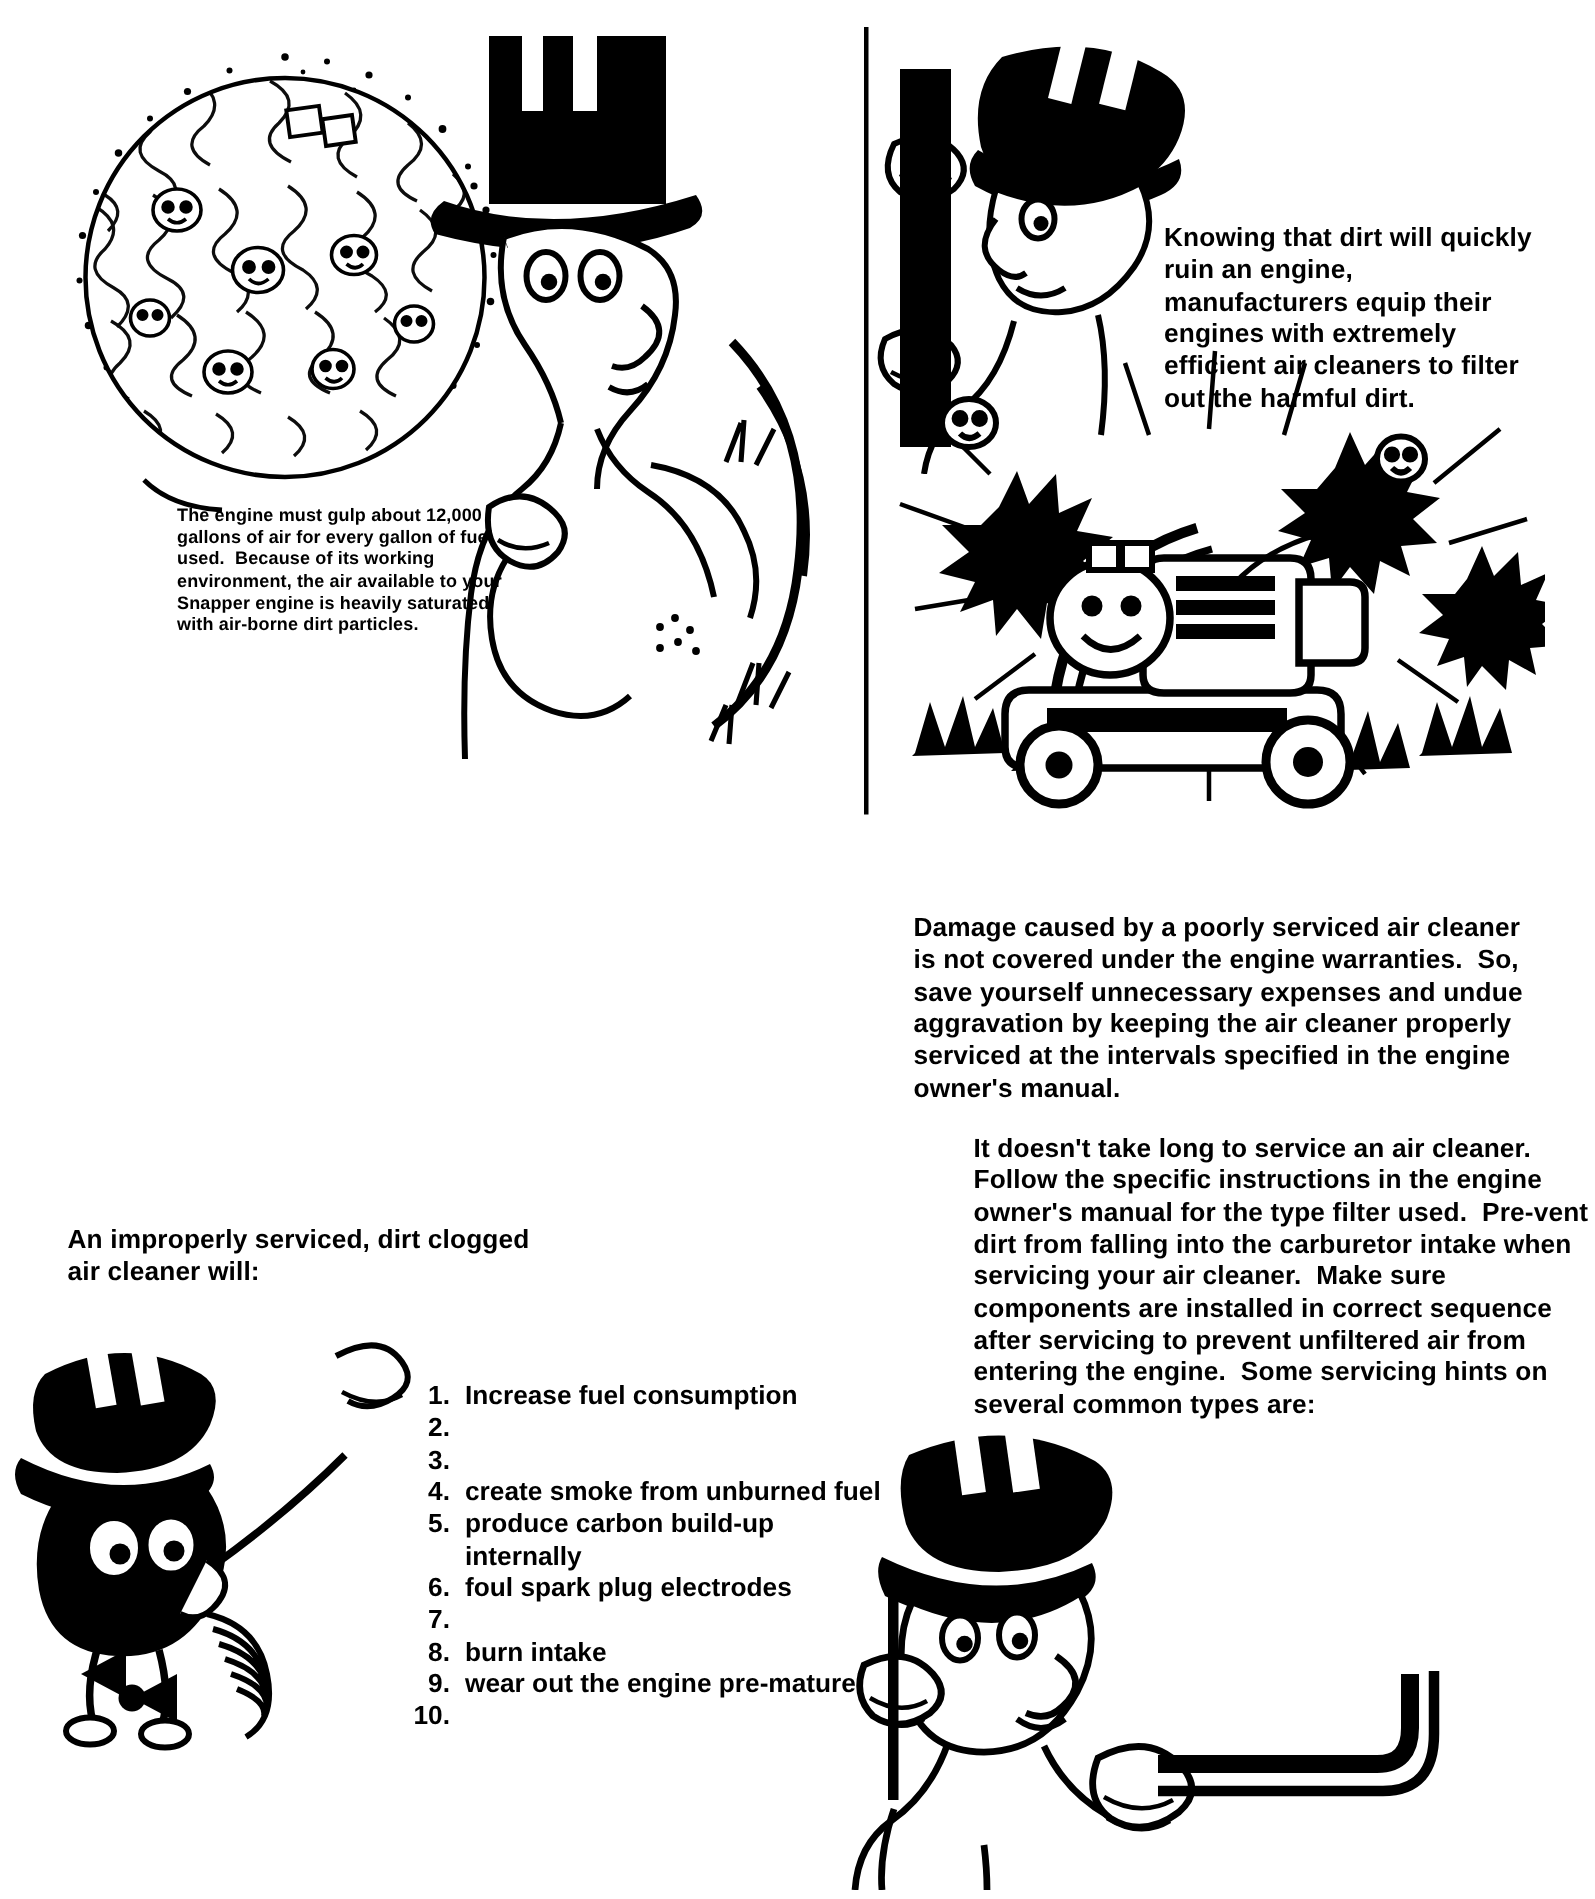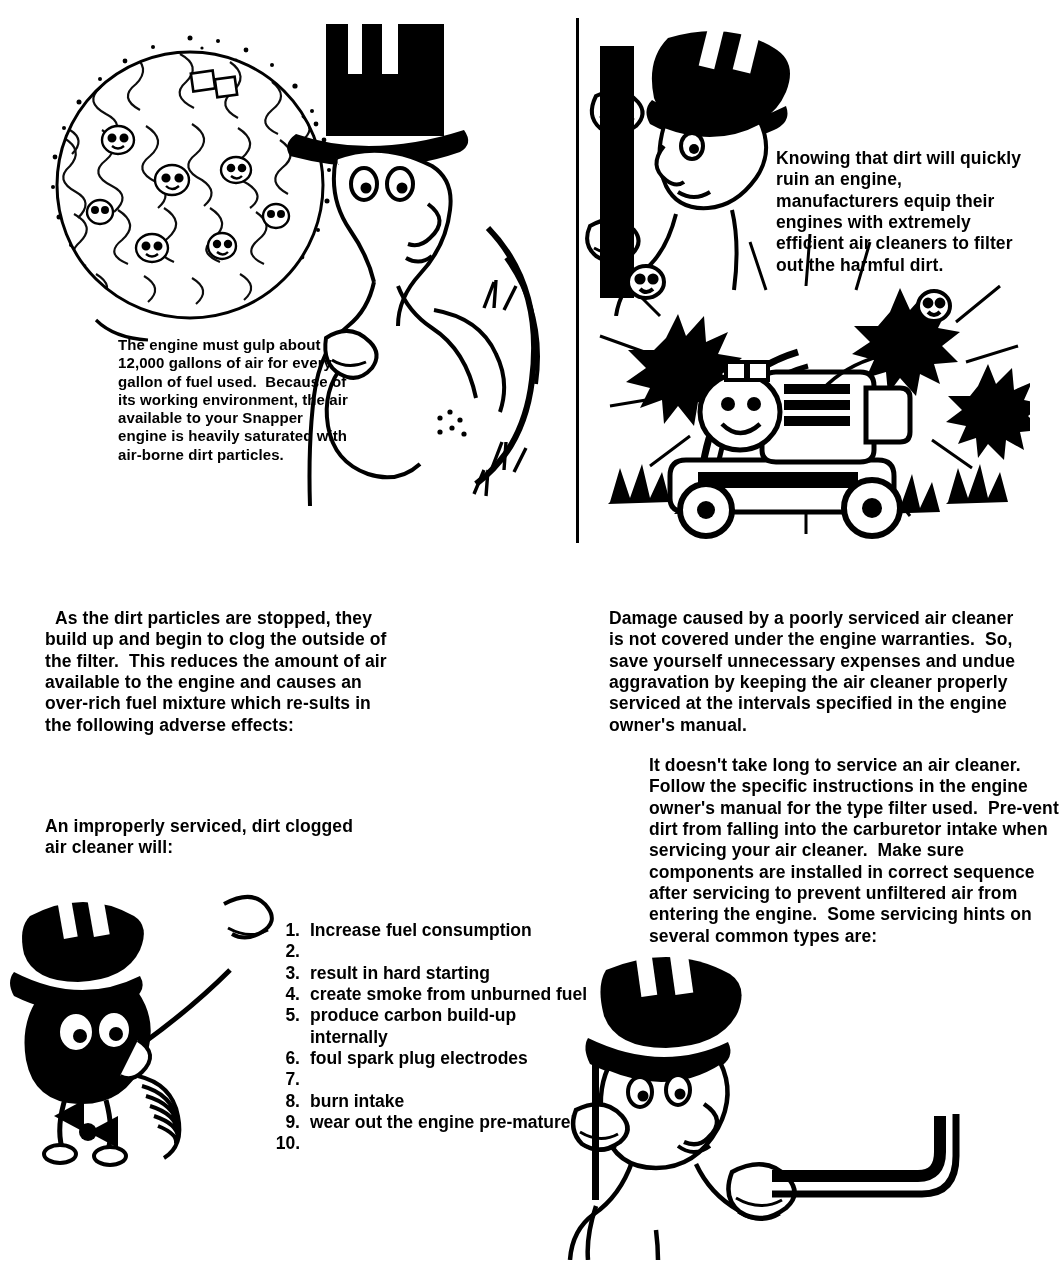--- a/index.html
+++ b/index.html
@@ -20,21 +20,21 @@
   }
 
   
   .vrule{
     position:absolute;
     background:#000;
     width:3px;
   }
 
   
-  #cap-engine-gulp{left:118px;top:336px;width:230px;font-size:15px;}
+  #cap-engine-gulp{left:118px;top:336px;width:230px;font-size:12px;}
   #cap-knowing{left:776px;top:148px;width:248px;font-size:17.5px;}
 
   
   #col-left-a{left:45px;top:608px;width:350px;font-size:17.5px;}
   #col-left-b{left:45px;top:816px;width:330px;font-size:17.5px;}
   #col-right-a{left:609px;top:608px;width:420px;font-size:17.5px;}
   #col-right-b{left:609px;top:755px;width:425px;font-size:17.5px;margin-left:40px;}
 
   
   #effects-list{
@@ -355,36 +355,34 @@
             <path d="M-6 6 q6 6 12 0" fill="none"></path>
           </g>
       </g>
 
       <path d="M300 140 q-36 10 -58 34" fill="none" stroke="#000" stroke-width="3.4"></path>
     </svg>
   </div>
 
   <div class="txt" id="cap-engine-gulp">The engine must gulp about 12,000 gallons of air for every gallon of fuel used.  Because of its working environment, the air available to your Snapper engine is heavily saturated with air-borne dirt particles.</div>
 
-  <div class="txt" id="col-left-a">  As the dirt particles are stopped, they build up and begin to clog the outside of the filter.  This reduces the amount of air available to the engine and causes an over-rich fuel mixture which re-sults in the following adverse effects:</div>
   <div class="txt" id="col-left-b">An improperly serviced, dirt clogged air cleaner will:</div>
   <div class="txt" id="col-right-a">Damage caused by a poorly serviced air cleaner is not covered under the engine warranties.  So, save yourself unnecessary expenses and undue aggravation by keeping the air cleaner properly serviced at the intervals specified in the engine owner's manual.</div>
   <div class="txt" id="col-right-b">It doesn't take long to service an air cleaner. Follow the specific instructions in the engine owner's manual for the type filter used.  Pre-vent dirt from falling into the carburetor intake when servicing your air cleaner.  Make sure components are installed in correct sequence after servicing to prevent unfiltered air from entering the engine.  Some servicing hints on several common types are:</div>
 
   <div id="effects-list">
     <div class="li">
         <span class="num">1.</span>
         <span class="body">Increase fuel consumption</span>
       </div>
     <div class="li">
         <span class="num">2.</span>
       </div>
     <div class="li">
         <span class="num">3.</span>
-        <span class="body">result in hard starting</span>
       </div>
     <div class="li">
         <span class="num">4.</span>
         <span class="body">create smoke from unburned fuel</span>
       </div>
     <div class="li">
         <span class="num">5.</span>
         <span class="body">produce carbon build-up internally</span>
       </div>
     <div class="li">

